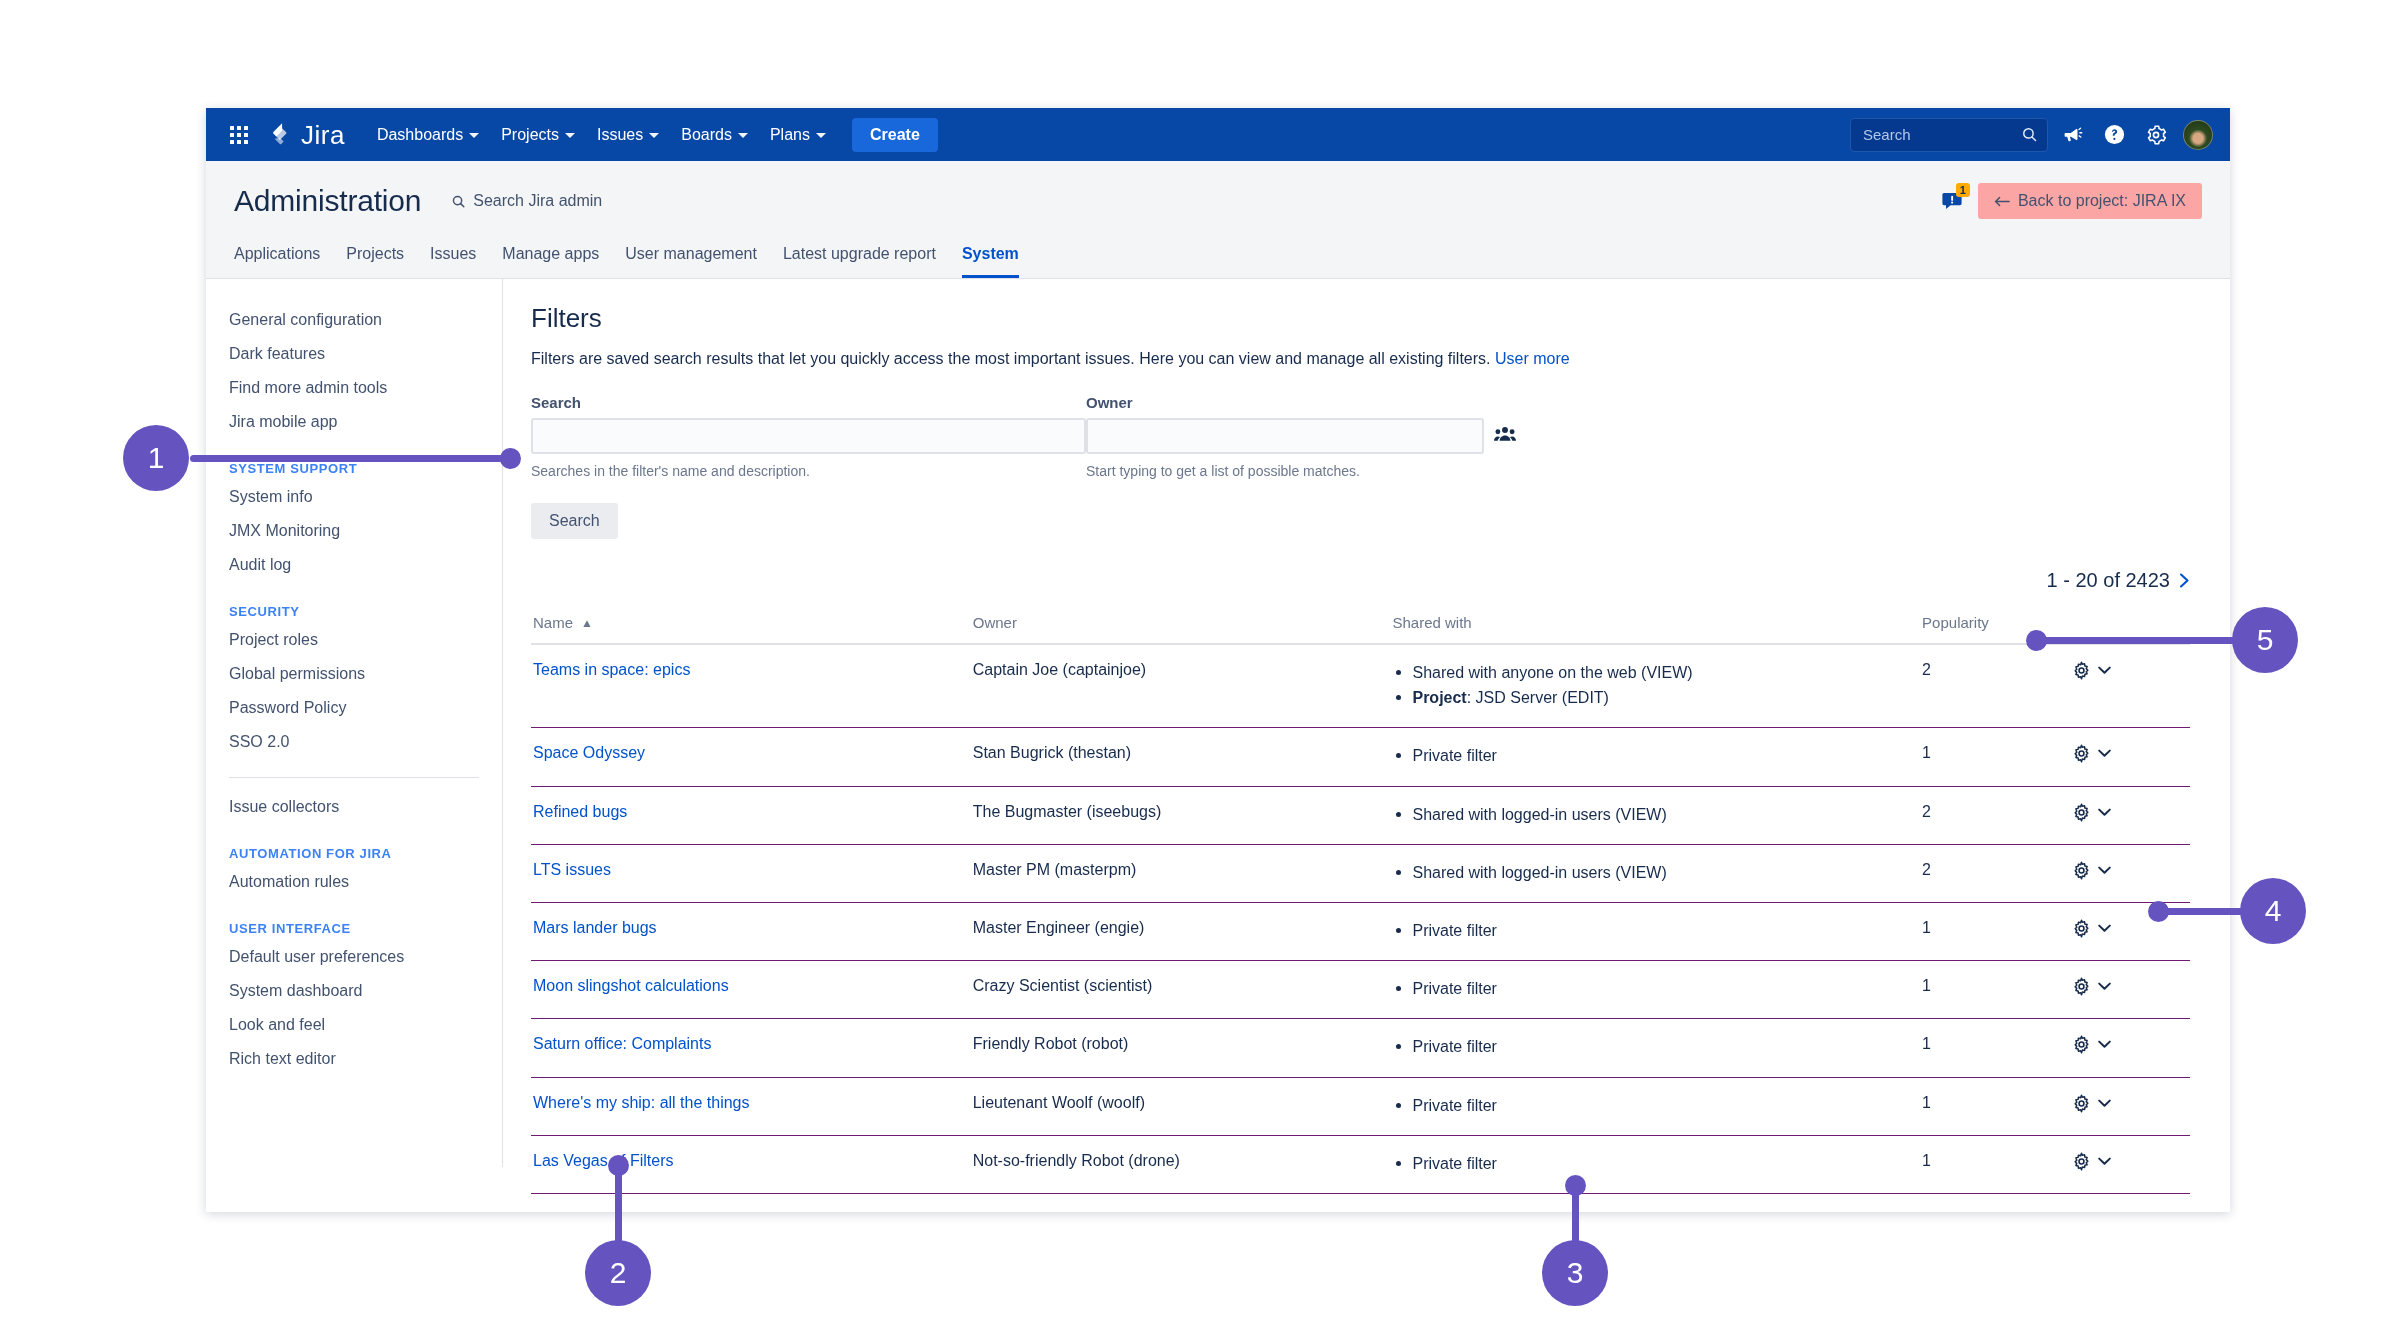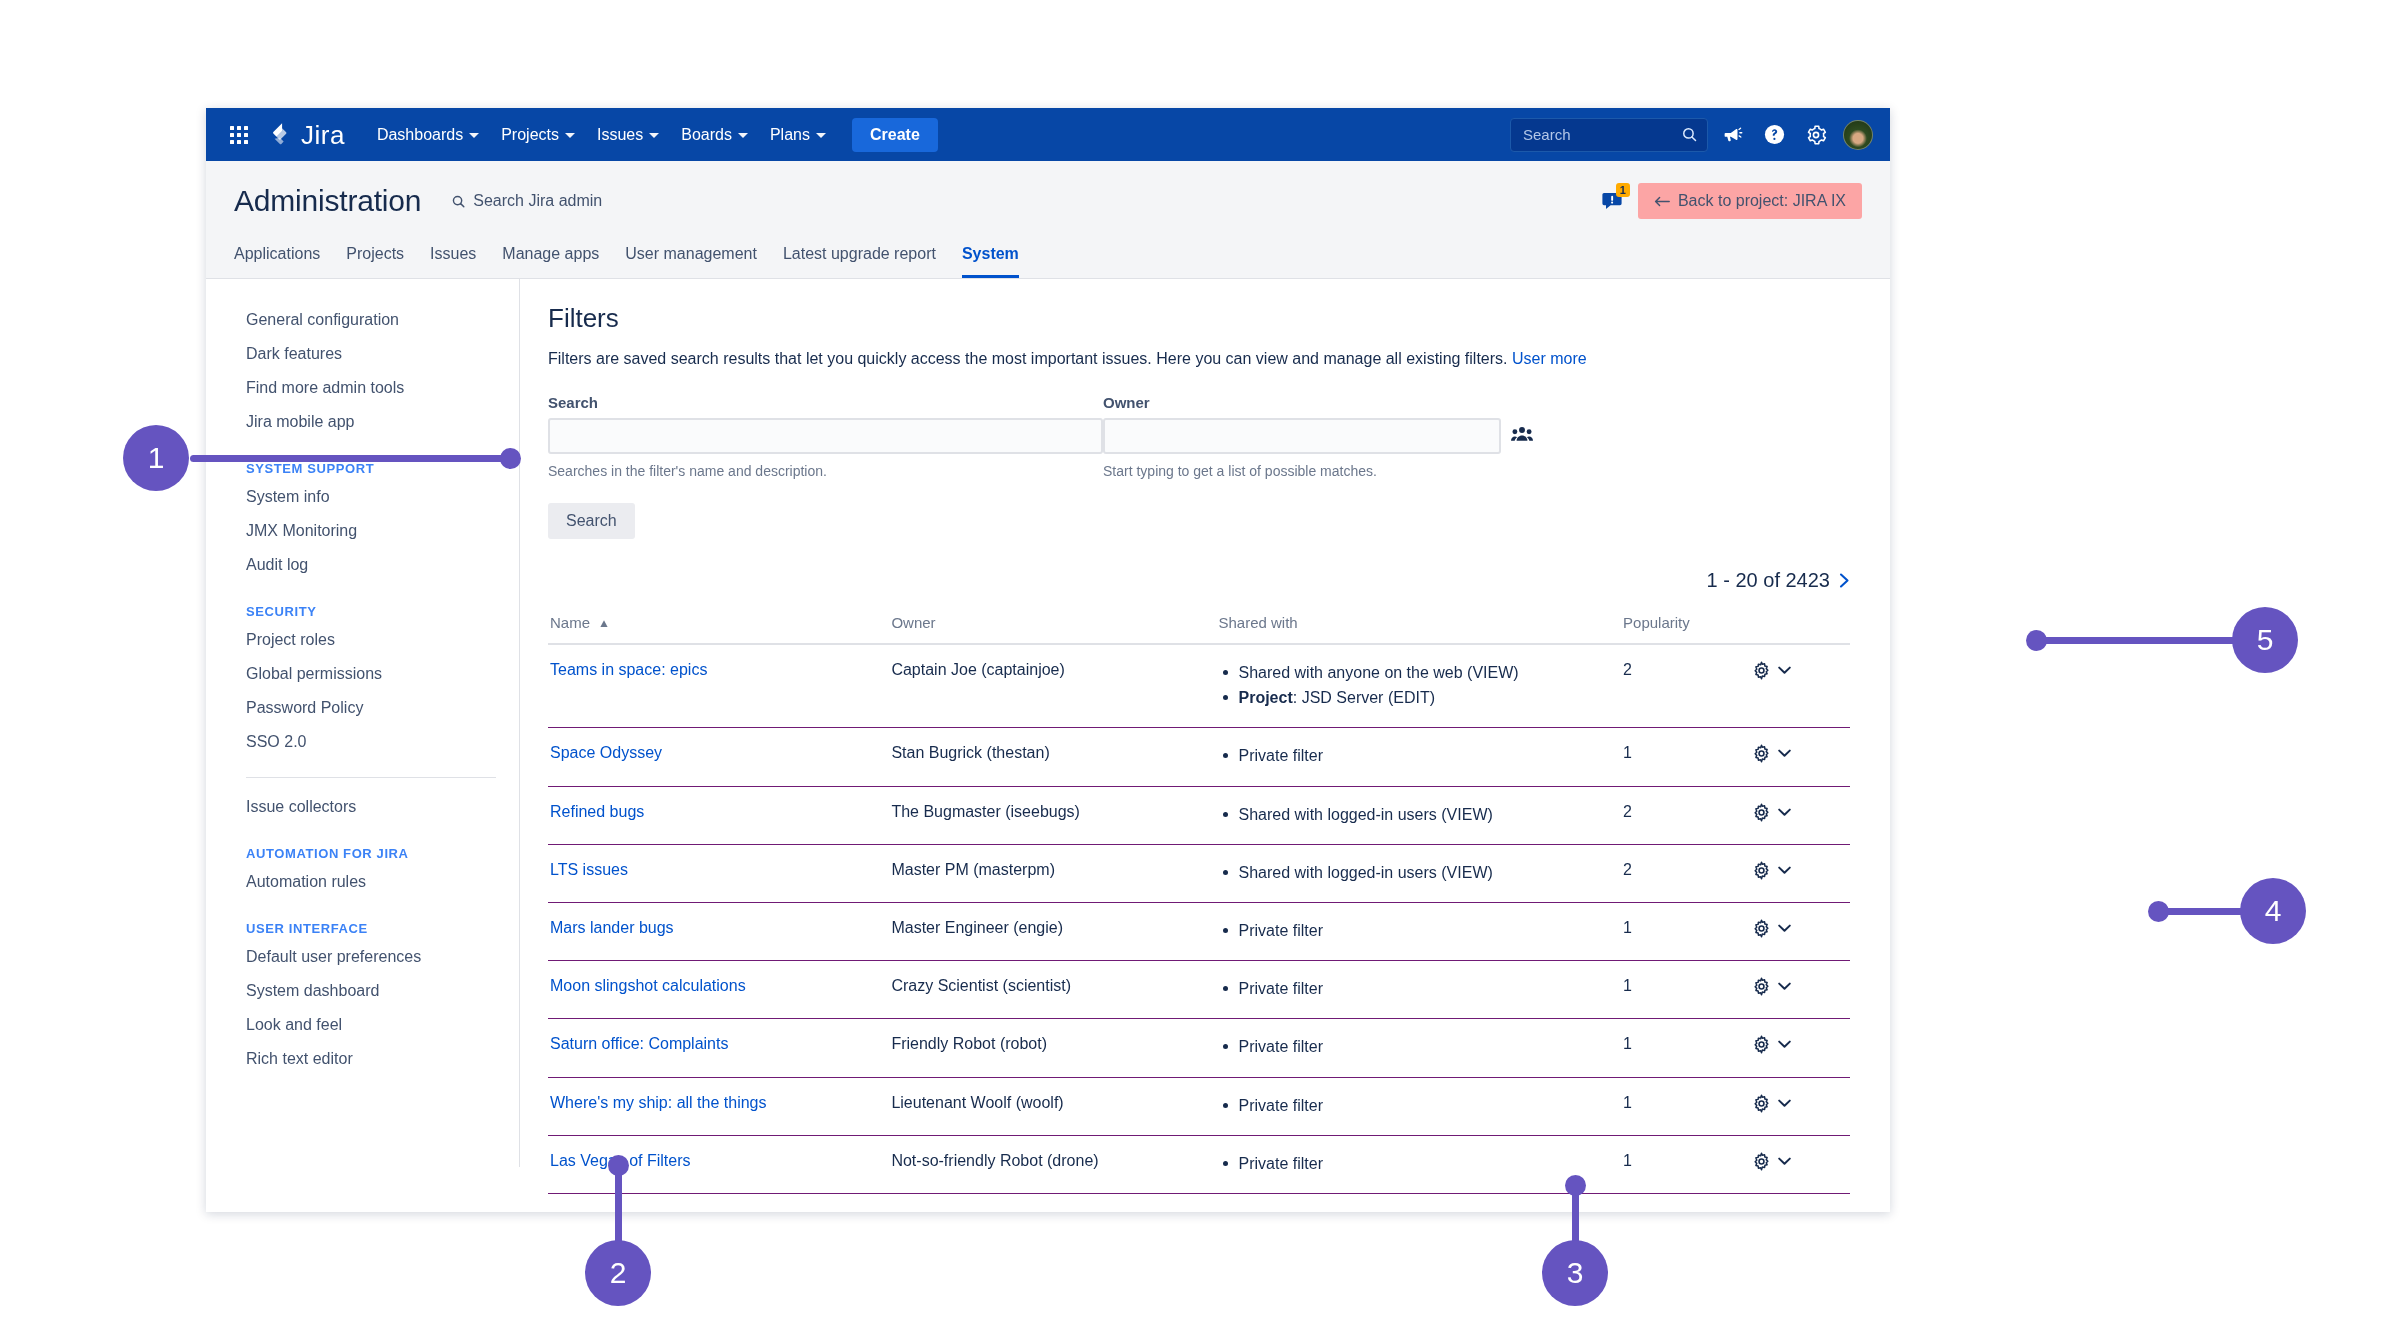--- a/index.html
+++ b/index.html
@@ -8,21 +8,21 @@
     background: #ffffff;
     font-family: "Liberation Sans", sans-serif;
     overflow: hidden;
   }
   #stage { position: relative; width: 2400px; height: 1328px; background:#fff; }
 
   
   .app-window {
     position: absolute;
     left: 206px; top: 108px;
-    width: 1684px; height: 1104px;
+    width: 2024px; height: 1104px;
     background: #ffffff;
     box-shadow: 0 2px 10px rgba(9,30,66,0.18);
     overflow: hidden;
   }
 
   
   .topnav {
     height: 53px; background: #0747A6;
     display: flex; align-items: center;
     padding: 0 14px 0 16px;
@@ -82,21 +82,21 @@
   }
 
   .admin-tabs { display:flex; gap:26px; margin-top:26px; }
   .admin-tab {
     font-size:16px; color:#42526E; padding-bottom:12px; cursor:pointer; white-space:nowrap;
     border-bottom:3px solid transparent;
   }
   .admin-tab.active { color:#0052CC; font-weight:600; border-bottom-color:#0052CC; }
 
   
-  .admin-body { display:flex; height: calc(100% - 53px - 163px); padding-left: 17px; }
+  .admin-body { display:flex; height: calc(100% - 53px - 163px); }
   .sidebar {
     width: 297px; background:#fff; padding: 24px 0 0 23px;
     border-right:1px solid #DFE1E6; flex-shrink:0;
   }
   .side-link { font-size:16px; color:#42526E; padding:8px 0; cursor:pointer; }
   .side-head {
     font-size:13px; color:#3b82f6; font-weight:700; letter-spacing:.6px;
     margin: 22px 0 4px 0;
   }
   .side-sep { height:1px; background:#DFE1E6; width:250px; margin: 18px 0 12px 0; }

